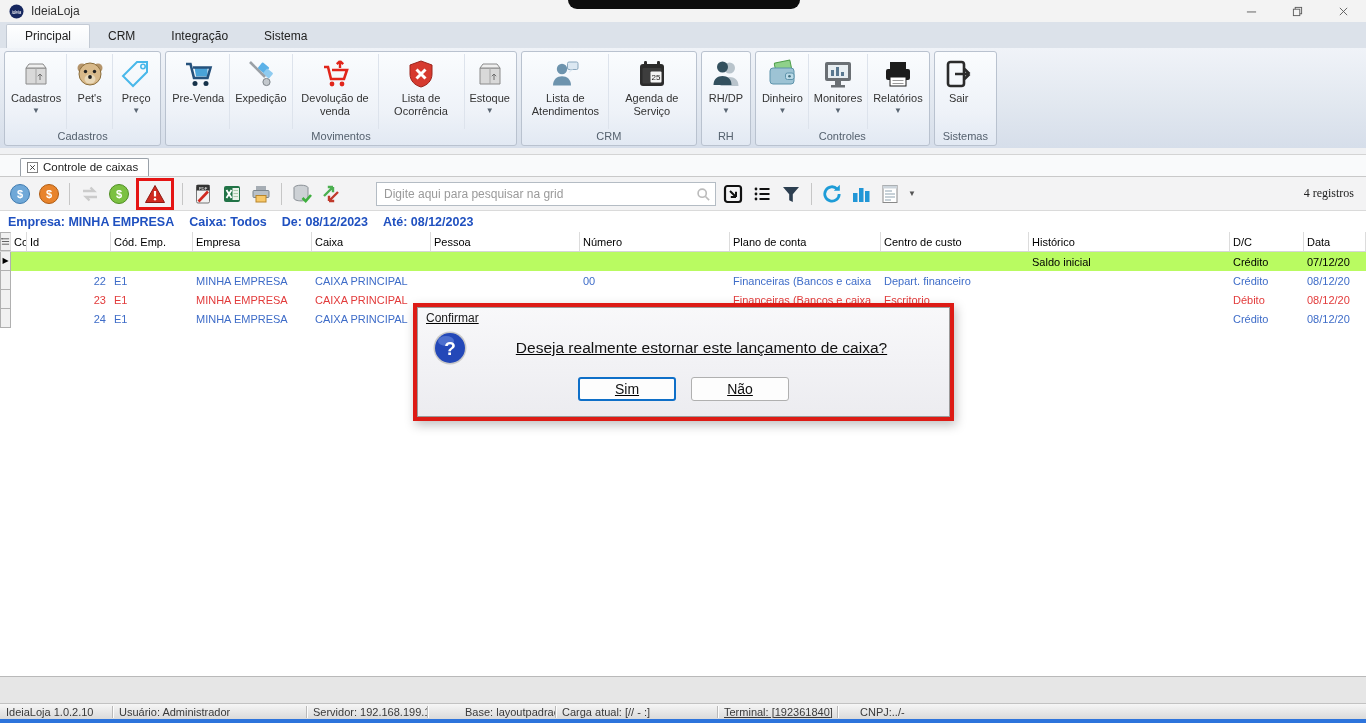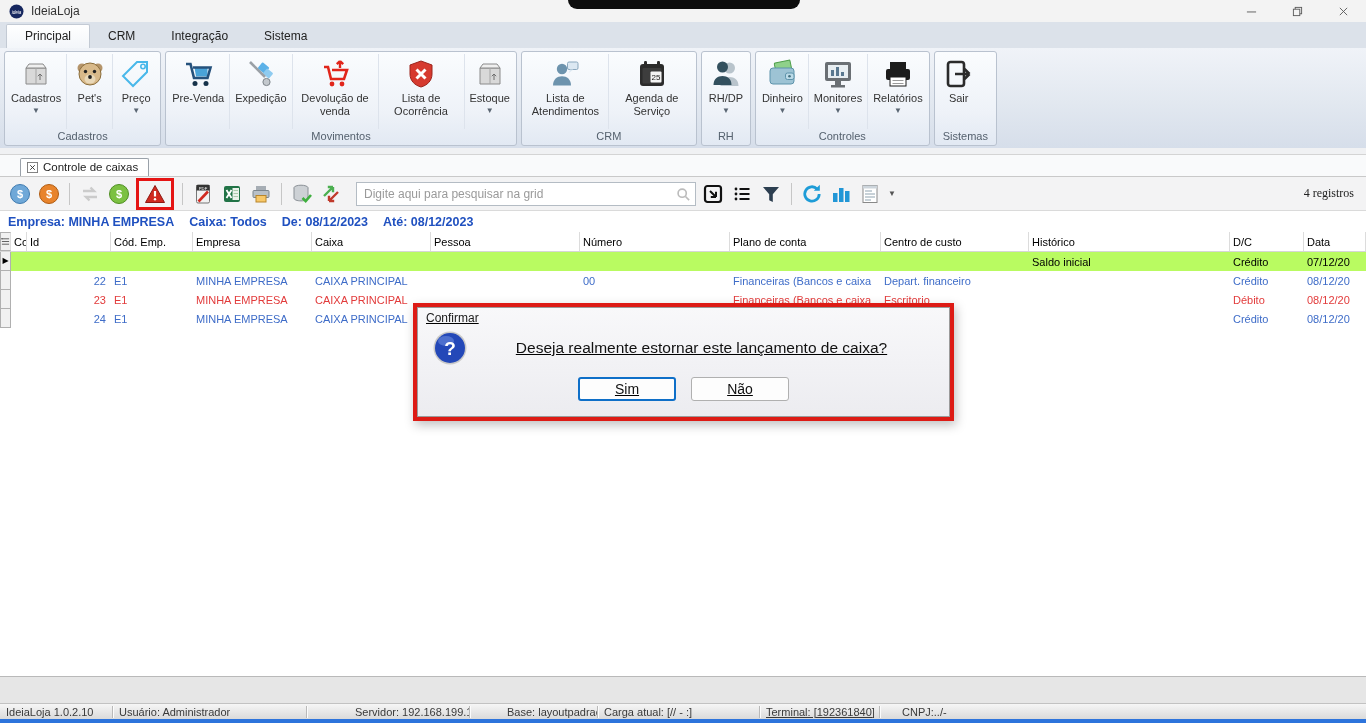--- a/index.html
+++ b/index.html
@@ -46,21 +46,21 @@
             border-radius:2px 2px 0 0; font-size:11.5px; color:#222; padding:2px 10px 3px 6px; }
   .doctab svg { width:11px; height:11px; }
 
   
   .toolbar { height:35px; background:#f3f3f4; border-top:1px solid #c9c9c9; border-bottom:1px solid #dadada;
              display:flex; align-items:center; padding:0 8px; gap:5px; flex:0 0 auto; }
   .tico { width:24px; height:24px; display:flex; align-items:center; justify-content:center; cursor:default; }
   .tico svg { width:22px; height:22px; }
   .tsep { width:1px; height:22px; background:#c6c6c6; margin:0 3px; }
   .anno-box { border:3px solid #e51414; padding:1px 4px; display:inline-flex; align-items:center; }
-  .searchwrap { position:relative; margin-left:8px; }
+  .searchwrap { position:relative; margin-left:28px; }
   .searchwrap input { width:340px; height:24px; border:1px solid #b4bcc4; font-size:12px; padding:0 26px 0 7px;
                       color:#333; font-family:"Liberation Sans", sans-serif; background:#fff; }
   .searchwrap input::placeholder { color:#9a9a9a; }
   .search-glyph { position:absolute; right:4px; top:3px; width:18px; height:18px; }
   .records { margin-left:auto; font-size:12px; color:#222; padding-right:4px;font-family:Liberation Serif, serif; }
   .dd-small { font-size:8px; color:#555; margin-left:1px; }
 
   
   .filter-row { height:21px; background:#fff; display:flex; align-items:center; padding-left:8px; flex:0 0 auto; }
   .fseg { font-size:12.5px; font-weight:bold; color:#2051c0; margin-right:15px; white-space:nowrap; }
@@ -96,21 +96,21 @@
   .grid-filler { flex:1; background:#fff; }
 
   
   .bottom-panel { height:27px; background:#e6e6e6; border-top:1px solid #b9b9b9; flex:0 0 auto; }
   .statusbar { height:16px; background:linear-gradient(#f6f6f6,#dadada); border-top:1px solid #c2c2c2;
                display:flex; align-items:center; font-size:11px; color:#3a3a3a; flex:0 0 auto; }
   .sb-cell { display:flex; align-items:center; padding:0 6px; border-right:1px solid #b9b9b9;
              box-shadow:1px 0 0 #fcfcfc; white-space:nowrap; overflow:hidden; }
   .sb-cell:nth-of-type(1){ flex:0 0 113px; }
   .sb-cell:nth-of-type(2){ flex:0 0 194px; }
-  .sb-cell:nth-of-type(3){ flex:0 0 121px;margin-left:42px; }
+  .sb-cell:nth-of-type(3){ flex:0 0 121px; }
   .sb-cell:nth-of-type(4){ flex:0 0 128px;padding-left:37px; }
   .sb-cell:nth-of-type(5){ flex:0 0 162px; }
   .sb-cell:nth-of-type(6){ flex:0 0 120px;text-decoration:underline; }
   .sb-cell:nth-of-type(7){ flex:0 0 16px; }
   .sb-cell:nth-of-type(8){ flex:1; border-right:none; }
   .taskbar-strip { height:4px; background:#2d74dc; flex:0 0 auto; }
 
   
   .dialog { position:absolute; left:413px; top:303px; width:541px; height:118px; z-index:20;
             border:4px solid #dd1b15; background:#f2f2f5; box-shadow:2px 4px 10px rgba(0,0,0,.25);text-decoration:underline; }

